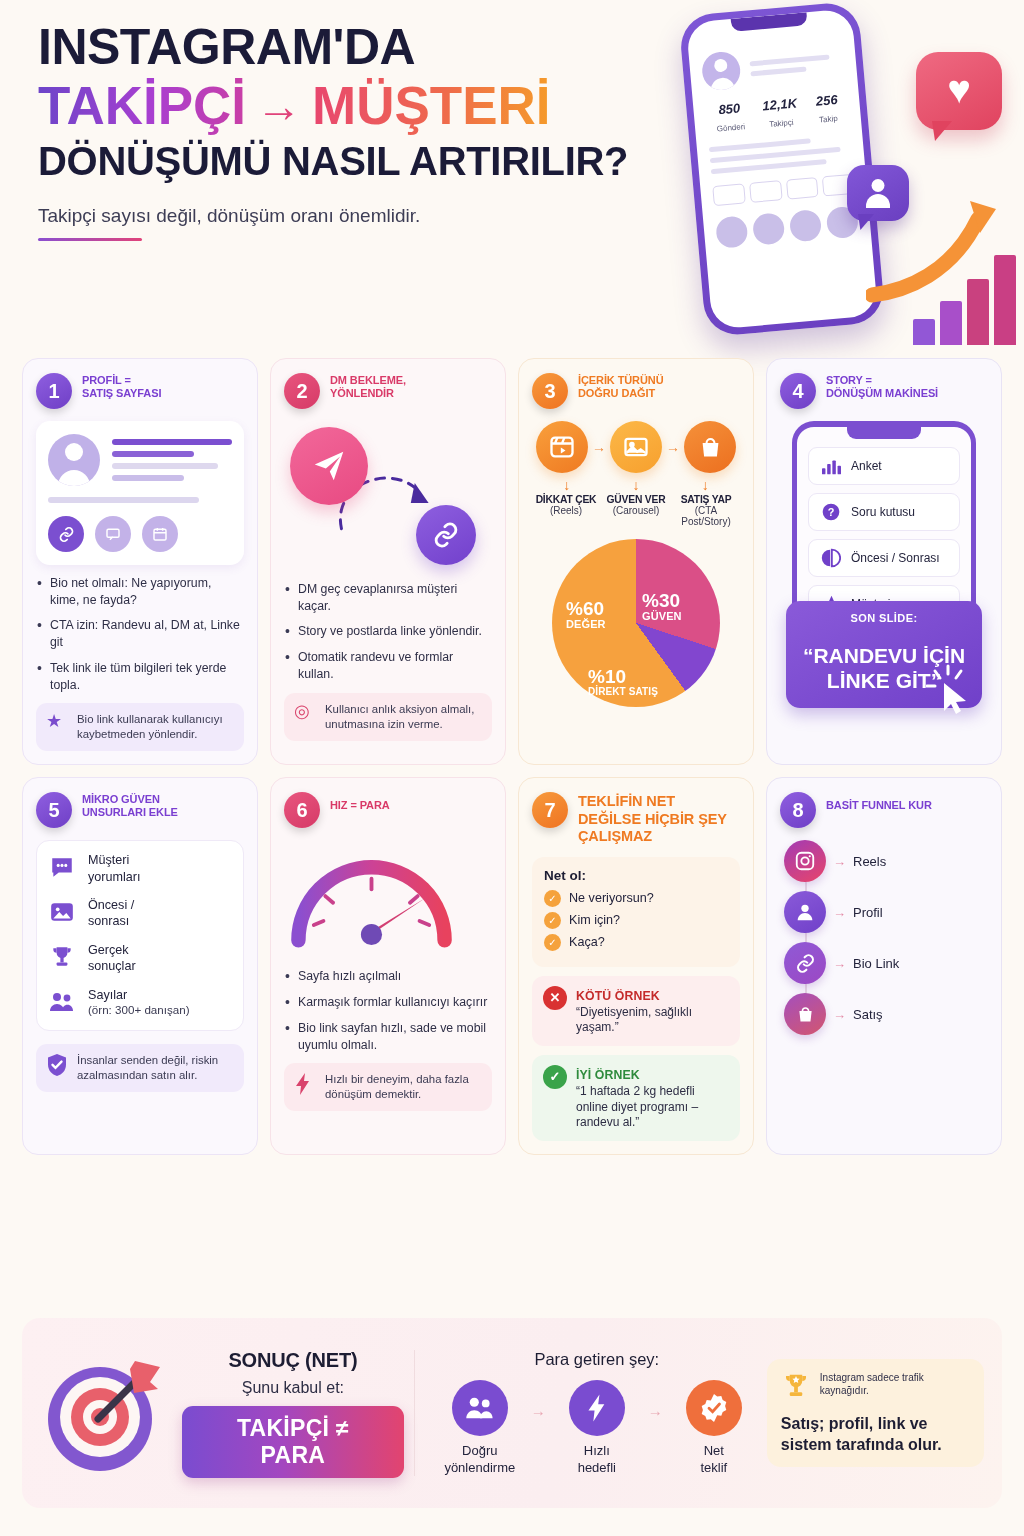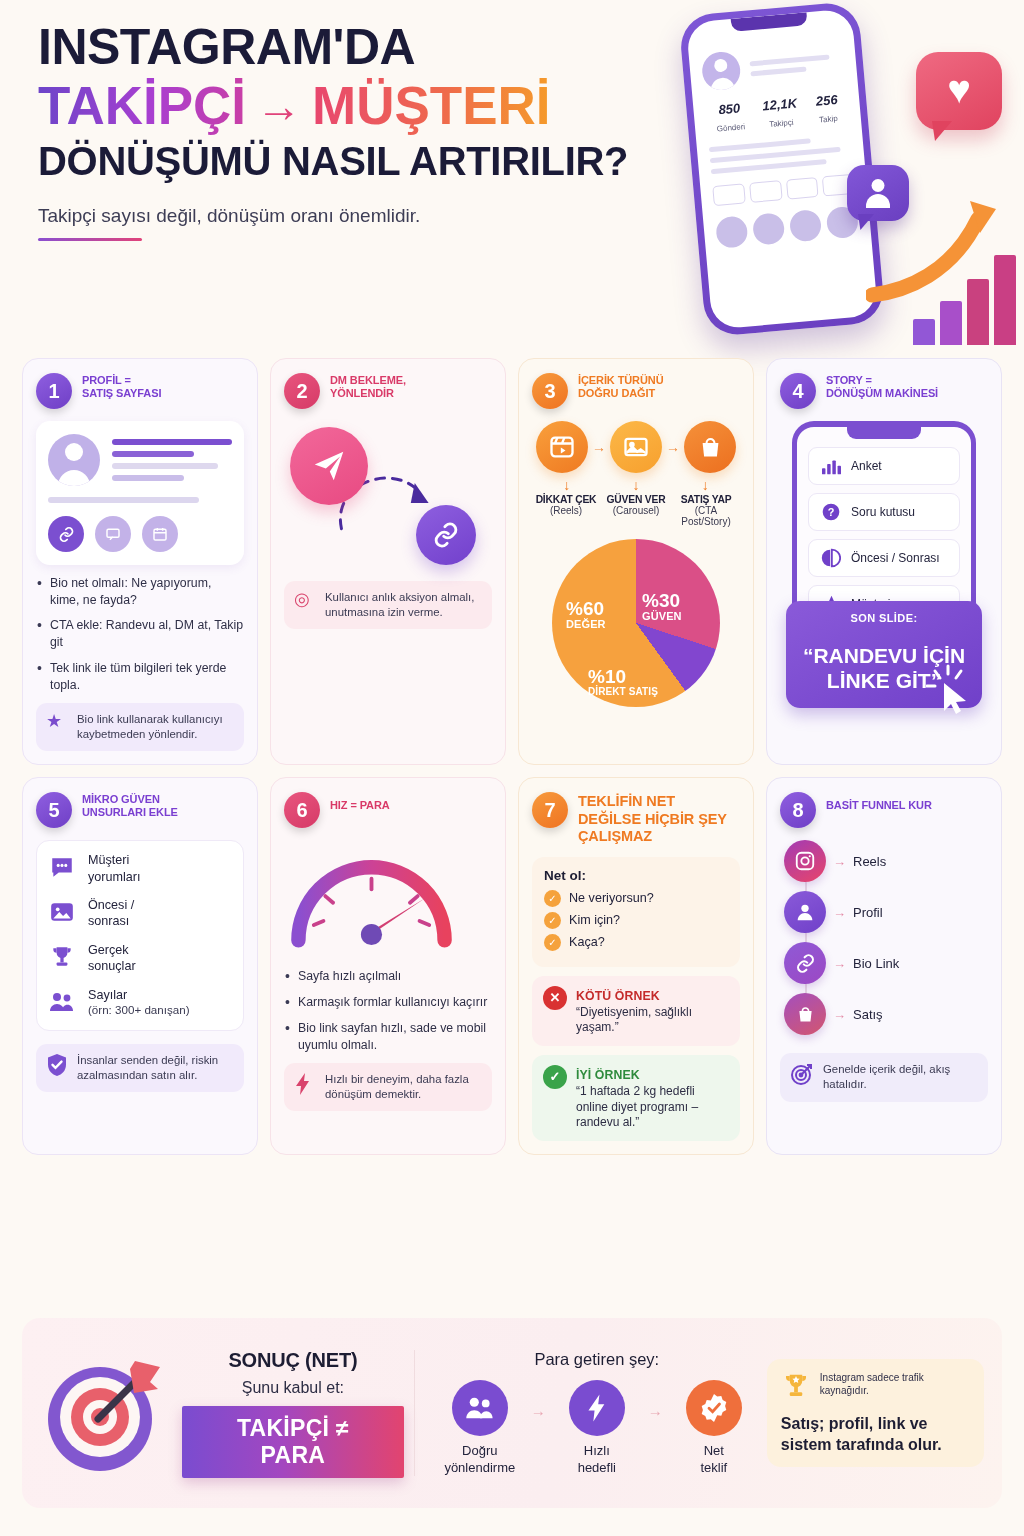--- a/index.html
+++ b/index.html
@@ -230,21 +230,21 @@
 
   
   .footer{position:absolute;left:22px;top:1318px;width:980px;height:190px;
     background:linear-gradient(100deg,#fdf0f2,#fbeef0 55%,#fdf3ef);border-radius:18px;
     display:flex;align-items:center;padding:0 18px;gap:10px;}
   .f-left{display:flex;align-items:center;gap:14px;width:400px;}
   .target{width:128px;height:128px;position:relative;flex:0 0 128px;}
   .f-txt{text-align:center;}
   .f-txt .h1{font-size:20px;font-weight:800;color:#1d1d33;letter-spacing:-.2px;}
   .f-txt .h2{font-size:16px;color:#2d2d44;margin-top:7px;}
-  .f-pill{margin-top:9px;display:inline-block;padding:9px 20px;border-radius:2px;color:#fff;
+  .f-pill{margin-top:9px;display:inline-block;padding:9px 20px;border-radius:11px;color:#fff;
     font-size:23px;font-weight:800;letter-spacing:.3px;
     background:linear-gradient(90deg,#7a4cd0,#a347c0 45%,#e2446f);
     box-shadow:0 5px 13px rgba(160,60,140,.26);}
   .f-mid{flex:1;border-left:1px solid #f0dcdf;padding-left:22px;text-align:center;}
   .f-mid .cap{font-size:16.5px;color:#1d1d33;margin-bottom:11px;}
   .f-flow{display:flex;align-items:flex-start;justify-content:center;gap:8px;}
   .f-step{width:86px;text-align:center;}
   .f-cir{width:56px;height:56px;border-radius:50%;margin:0 auto 7px;display:flex;align-items:center;justify-content:center;color:#fff;}
   .f-cir.v1{background:#7a4cd0;} .f-cir.v2{background:#7a4cd0;} .f-cir.v3{background:#ef6f3c;}
   .f-step span{display:block;font-size:13px;color:#23233c;line-height:1.28;}
@@ -370,21 +370,21 @@
           <div class="mk-ic off">
             <svg width="16" height="16" viewBox="0 0 24 24" fill="none" stroke="#fff" stroke-width="2.2">
                 <rect x="3" y="5" width="18" height="16" rx="2"></rect>
                 <path d="M3 10h18M8 3v4M16 3v4"></path>
               </svg>
           </div>
         </div>
       </div>
       <ul class="bl">
         <li>Bio net olmalı: Ne yapıyorum, kime, ne fayda?</li>
-        <li>CTA ekle: Randevu al, DM at, Takip git</li>
+        <li>CTA izin: Randevu al, DM at, Linke git</li>
         <li>Tek link ile tüm bilgileri tek yerde topla.</li>
       </ul>
       <div class="note n-purple">
         <span class="n-ic ic-purple">★</span>
         <span class="tx">Bio link kullanarak kullanıcıyı kaybetmeden yönlendir.</span>
       </div>
     </div>
 
     <div class="card c-pink">
       <div class="c-head">
@@ -404,20 +404,25 @@
               <path d="M21 3L3 11l7 2.5L19 6l-6.5 9.5L15 21z"></path>
             </svg>
         </div>
         <div class="c2-link">
           <svg width="28" height="28" viewBox="0 0 24 24" fill="none" stroke="#fff" stroke-width="2.4" stroke-linecap="round">
               <path d="M10 13a5 5 0 007.07 0l2-2a5 5 0 00-7.07-7.07l-1 1"></path>
               <path d="M14 11a5 5 0 00-7.07 0l-2 2a5 5 0 007.07 7.07l1-1"></path>
             </svg>
         </div>
       </div>
+      <ul class="bl">
+        <li>DM geç cevaplanırsa müşteri kaçar.</li>
+        <li>Story ve postlarda linke yönlendir.</li>
+        <li>Otomatik randevu ve formlar kullan.</li>
+      </ul>
       <div class="note n-pink">
         <span class="n-ic ic-pink">◎</span>
         <span class="tx">Kullanıcı anlık aksiyon almalı, unutmasına izin verme.</span>
       </div>
     </div>
 
     <div class="card c-orange">
       <div class="c-head">
         <div class="badge b-orange">3</div>
         <div class="c-title to">
@@ -751,32 +756,20 @@
           <span class="c8ic g5">
             <svg width="21" height="21" viewBox="0 0 24 24" fill="#fff">
                 <path d="M5 8h14l-1.3 12H6.3L5 8z"></path>
                 <path d="M8.5 8a3.5 3.5 0 017 0" fill="none" stroke="#fff" stroke-width="1.8"></path>
               </svg>
           </span>
           <span class="c8arw">→</span>
           <span class="c8lb">Satış</span>
         </div>
       </div>
-      <div class="note n-violet" style="margin-top:18px;">
-        <span class="n-ic ic-purple">
-          <svg width="24" height="24" viewBox="0 0 24 24" fill="none" stroke="#7040c9" stroke-width="2">
-              <circle cx="11" cy="13" r="9"></circle>
-              <circle cx="11" cy="13" r="5"></circle>
-              <circle cx="11" cy="13" r="1.4" fill="#7040c9"></circle>
-              <path d="M11 13l9-9" stroke-width="2.2"></path>
-              <path d="M17 3l4 0 0 4"></path>
-            </svg>
-        </span>
-        <span class="tx">Genelde içerik değil, akış hatalıdır.</span>
-      </div>
     </div>
 
   </div>
 
   <div class="footer">
     <div class="f-left">
       <svg class="target" viewBox="0 0 128 128">
         <ellipse cx="60" cy="70" rx="52" ry="52" fill="#8257cf"></ellipse>
         <circle cx="60" cy="68" r="40" fill="#fdf6f4"></circle>
         <circle cx="60" cy="68" r="29" fill="#e8606b"></circle>

